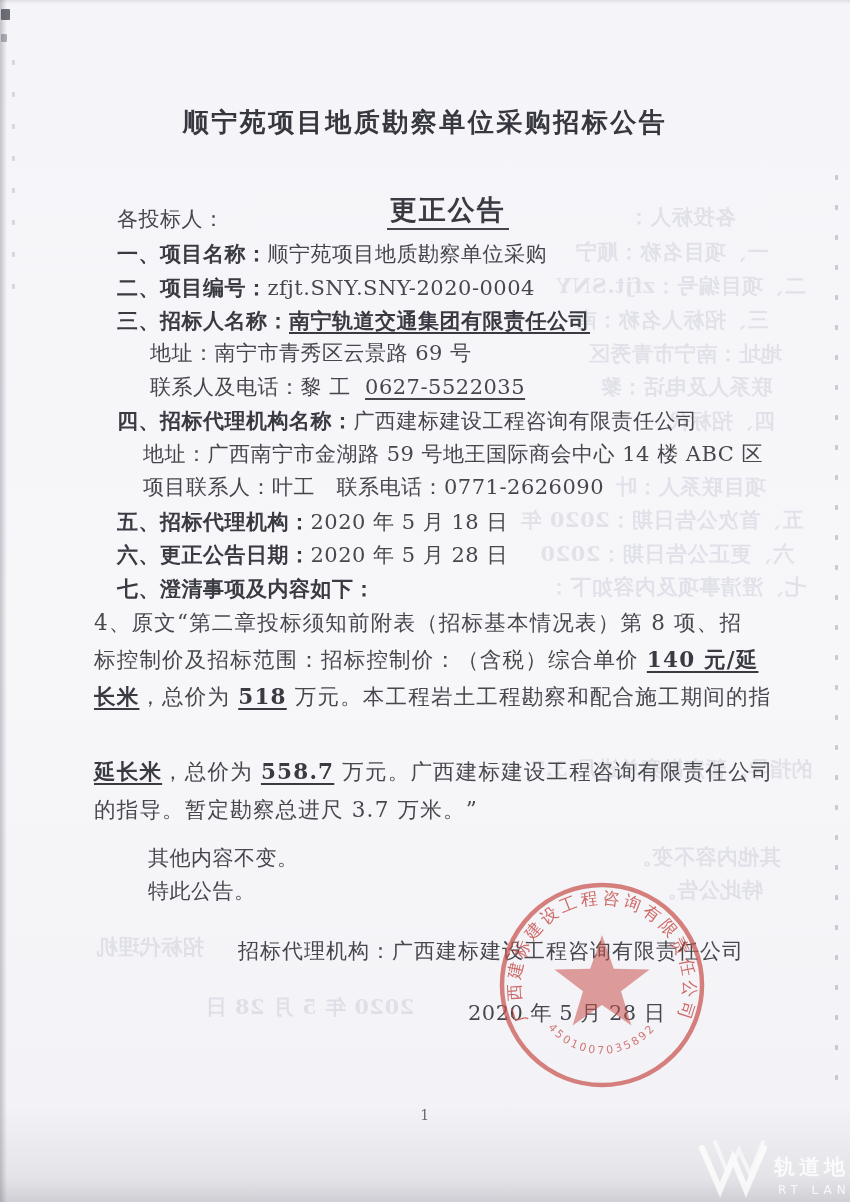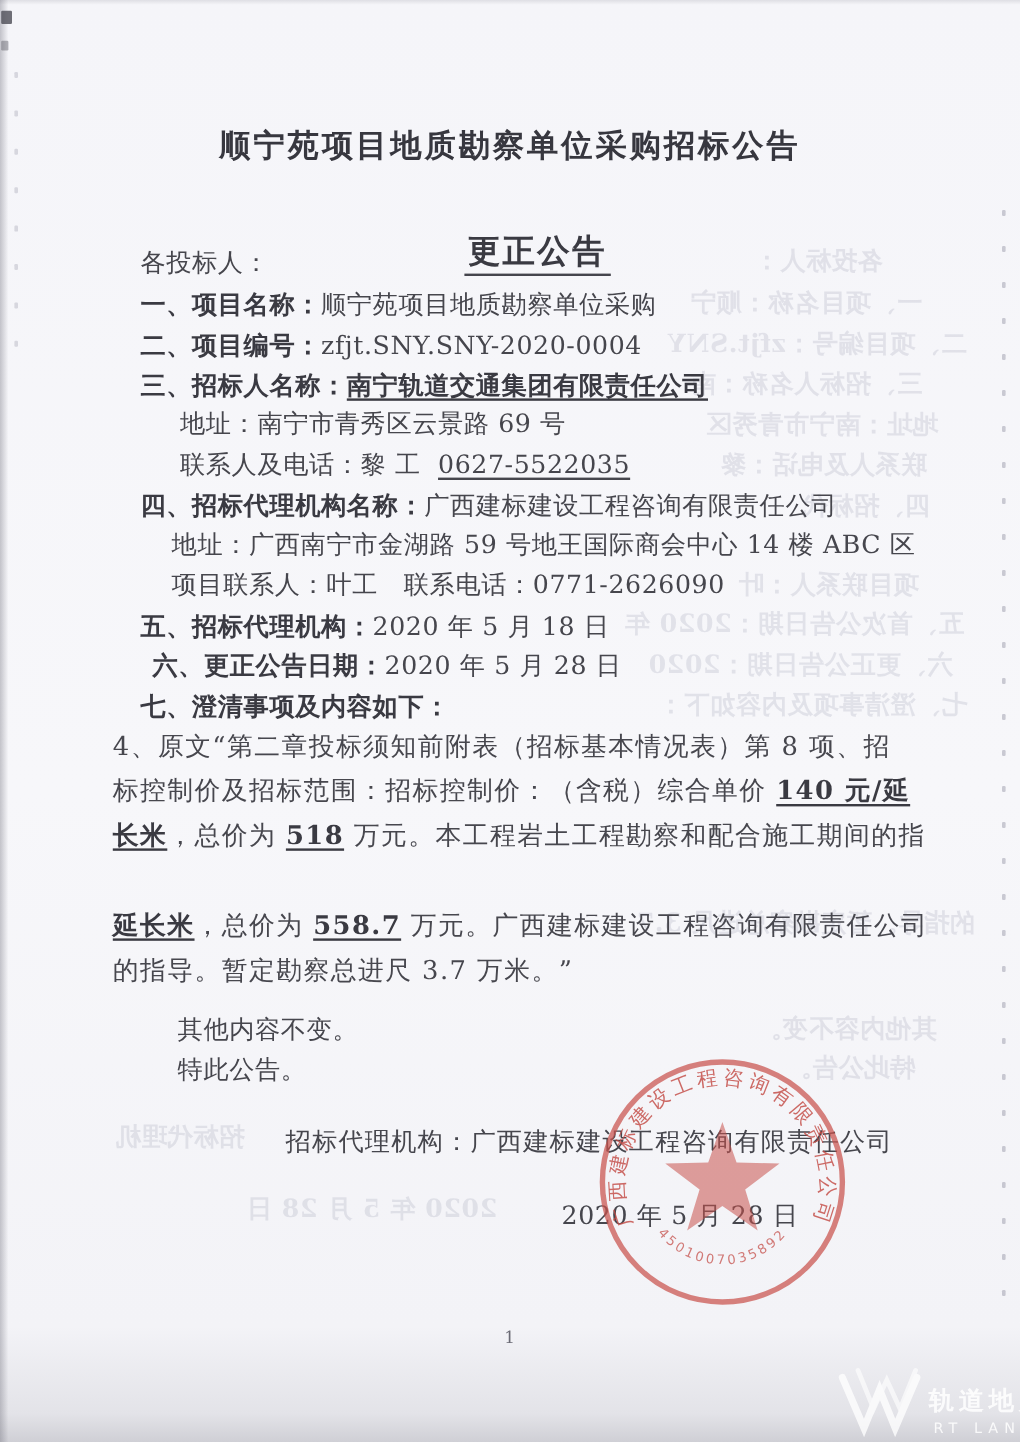--- a/index.html
+++ b/index.html
@@ -86,21 +86,21 @@
   <div class="ln" style="left:150px;top:374px"><span>联系人及电话：黎 工  </span><span class="u">0627-5522035</span></div>
 
   <div class="ln" style="left:117px;top:407px"><span class="bold">四、招标代理机构名称：</span><span>广西建标建设工程咨询有限责任公司</span></div>
 
   <div class="ln" style="left:143px;top:441px">地址：广西南宁市金湖路 59 号地王国际商会中心 14 楼 ABC 区</div>
 
   <div class="ln" style="left:143px;top:474px">项目联系人：叶工　联系电话：0771-2626090</div>
 
   <div class="ln" style="left:117px;top:508px"><span class="bold">五、招标代理机构：</span><span>2020 年 5 月 18 日</span></div>
 
-  <div class="ln" style="left:127px;top:541px"><span class="bold">六、更正公告日期：</span><span>2020 年 5 月 28 日</span></div>
+  <div class="ln" style="left:117px;top:541px"><span class="bold">六、更正公告日期：</span><span>2020 年 5 月 28 日</span></div>
 
   <div class="ln" style="left:117px;top:575px"><span class="bold">七、澄清事项及内容如下：</span></div>
 
   <div class="ln para" style="left:94px;top:609px">4、原文“第二章投标须知前附表（招标基本情况表）第 8 项、招</div>
 
   <div class="ln para" style="left:94px;top:646px"><span>标控制价及招标范围：招标控制价：（含税）综合单价 </span><span class="bu">140 元/延</span></div>
 
   <div class="ln para" style="left:94px;top:683px"><span class="bu">长米</span><span>，总价为 </span><span class="bu">518</span><span> 万元。本工程岩土工程勘察和配合施工期间的指</span></div>
 
 

